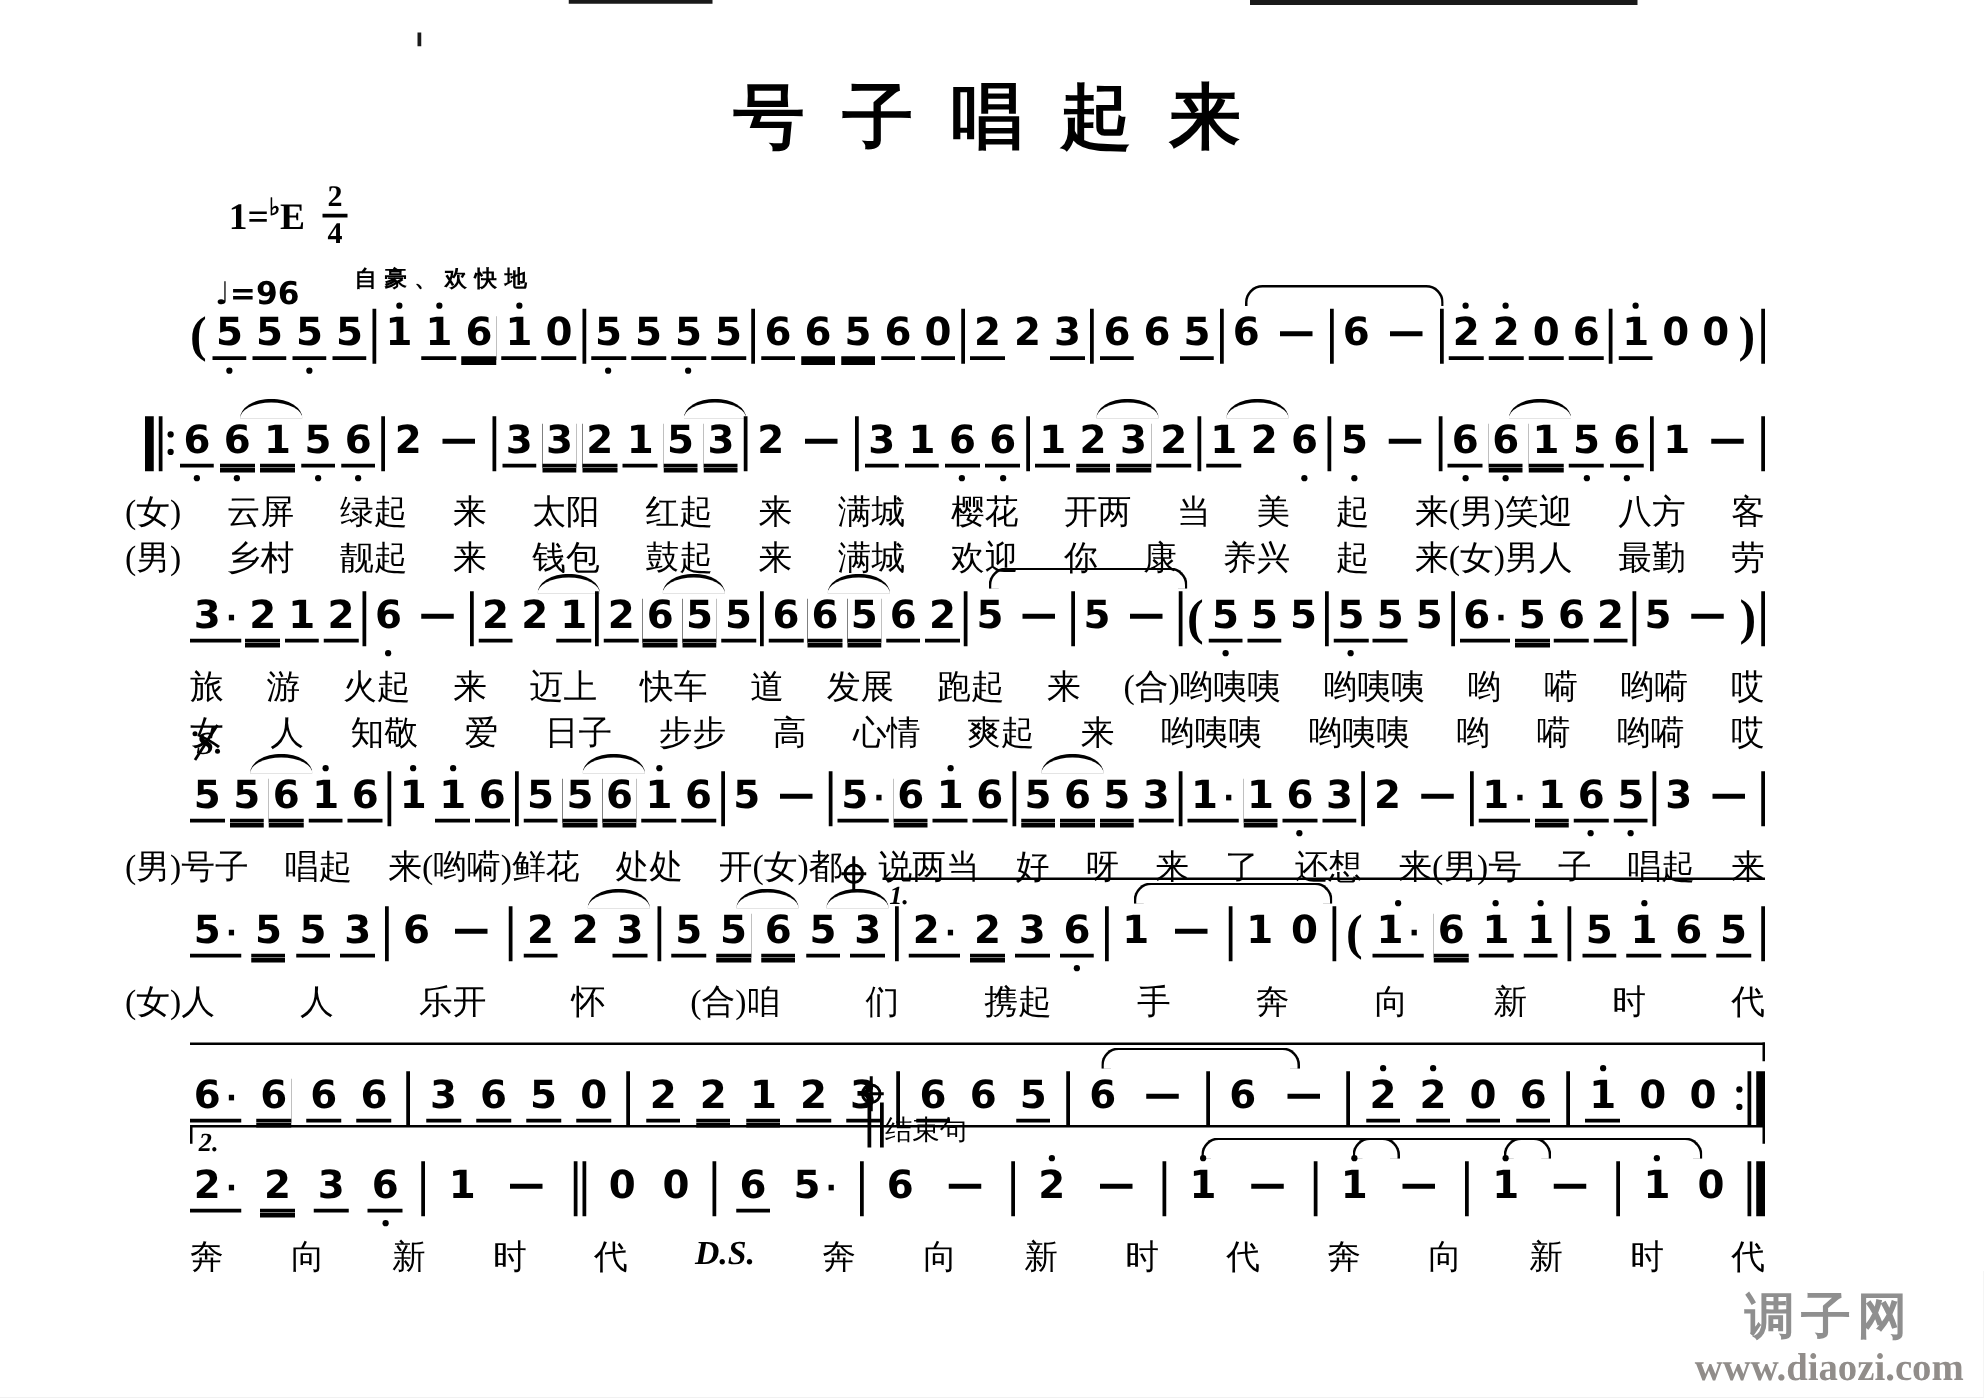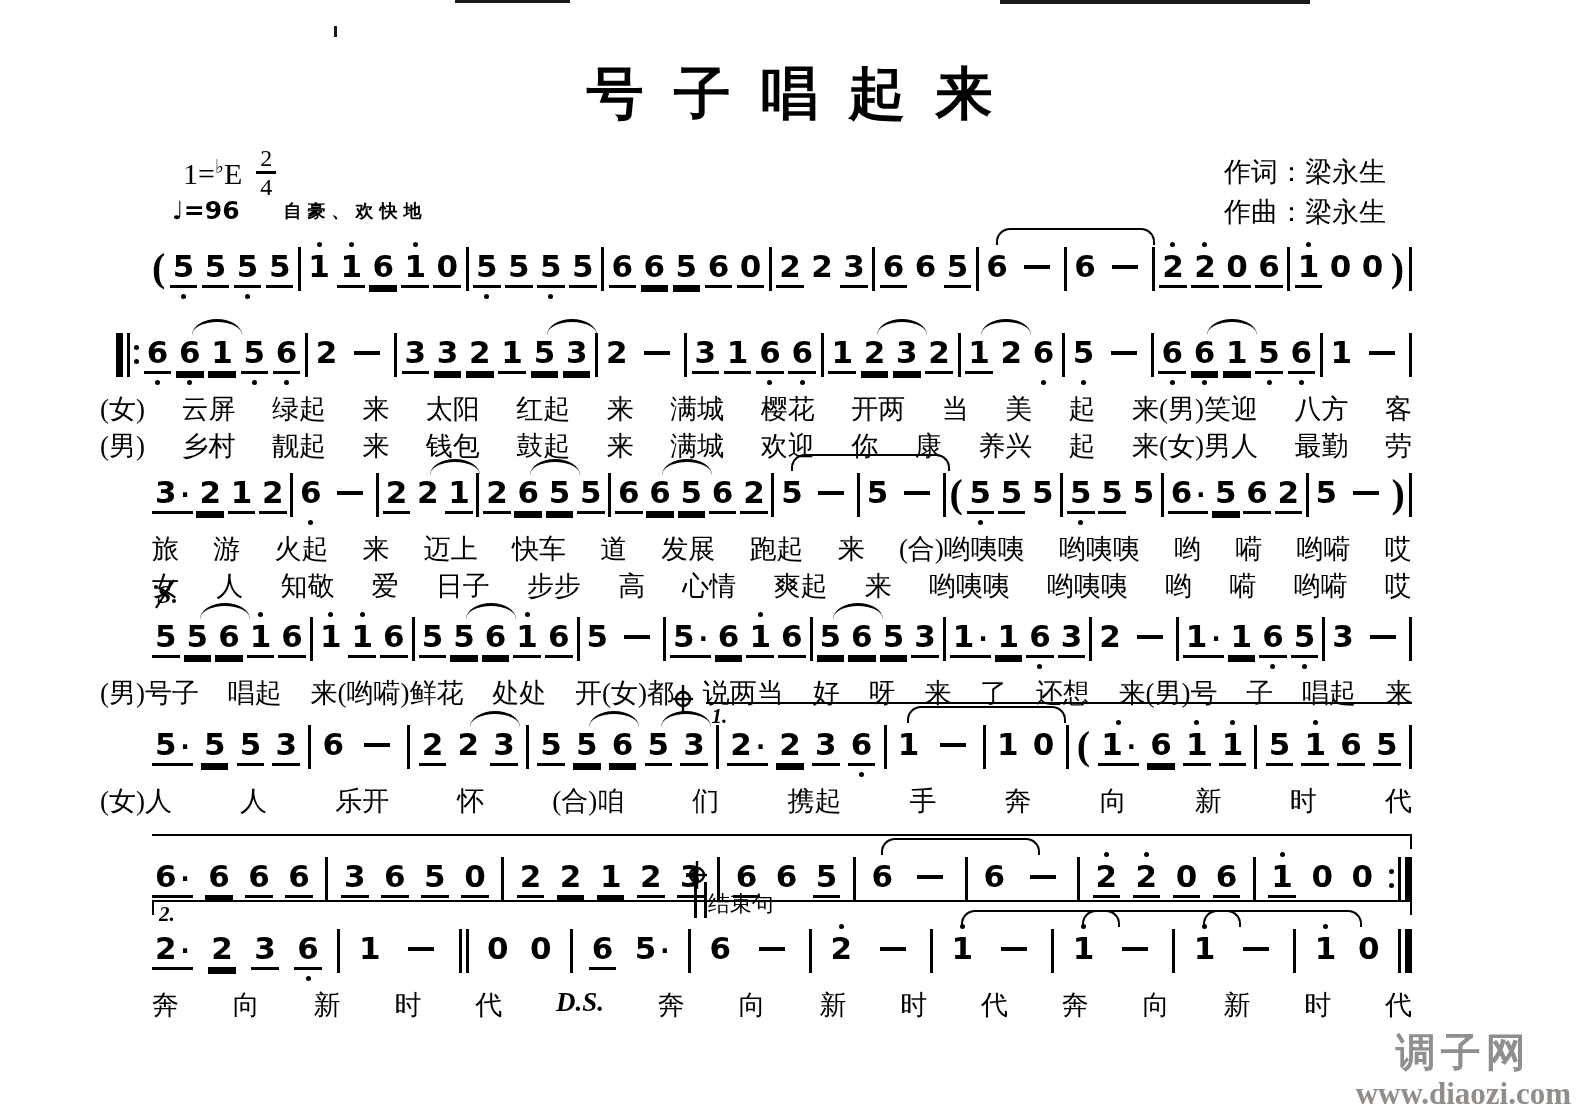--- a/index.html
+++ b/index.html
@@ -4,28 +4,28 @@
 <style>
   html,body{margin:0;padding:0;background:#e8e8e8;}
   .page{position:relative;width:1587px;height:1118px;background:#ffffff;overflow:hidden;
         font-family:"Liberation Serif",serif;color:#000;}
   
   .artifact{position:absolute;background:#1a1a1a;}
   
   .title{position:absolute;top:56px;left:0;width:100%;text-align:center;
          font-size:57px;font-weight:bold;letter-spacing:8px;}
   
-  .keyrow{position:absolute;left:183px;top:146px;font-size:30px;font-weight:normal;
+  .keyrow{position:absolute;left:183px;top:146px;font-size:30px;font-weight:bold;
           font-family:"Liberation Serif",serif;display:flex;align-items:center;gap:14px;}
   .keysig sup{font-size:19px;}
   .frac{display:inline-flex;flex-direction:column;align-items:center;font-size:24px;line-height:24px;}
   .frac .num{border-bottom:3px solid #000;padding:0 4px 1px;}
   .frac .den{padding-top:1px;}
   .temporow{position:absolute;left:172px;top:196px;display:flex;align-items:center;gap:44px;}
-  .tempomark{font:bold 25px "DejaVu Sans",sans-serif;}
+  .tempomark{font:bold 25px "DejaVu Sans",sans-serif;margin-top:24px;}
   .expression{font-size:18px;font-weight:bold;letter-spacing:6px;}
   
   .credits{position:absolute;left:1224px;top:152px;font-size:27px;line-height:40px;}
   
   .watermark{position:absolute;right:16px;bottom:6px;text-align:center;line-height:1.15;}
   .wm-site{font-size:40px;font-weight:bold;color:#8f8f8f;letter-spacing:5px;}
   .wm-url{font-size:31px;font-weight:bold;color:#918d8a;}
   
   .system{position:absolute;left:152px;width:1260px;}
   .sys-0{top:240px}.sys-1{top:326px}.sys-2{top:466px}.sys-3{top:582px}
@@ -83,24 +83,20 @@
       <span class="num">2</span>
       <span class="den">4</span>
     </span>
   </div>
 
   <div class="temporow">
     <span class="tempomark">♩=96</span>
     <span class="expression">自豪、欢快地</span>
   </div>
 
-  <div class="credits">
-    <div>作词：梁永生</div>
-    <div>作曲：梁永生</div>
-  </div>
 
   <div id="score">
       <div class="system sys-0">
         <div class="notes-row">
           <span class="tok">
             <span class="paren">(</span>
           </span>
           <span class="tok ul1">
             <span class="slot-hi"></span>
             <span class="uw">

